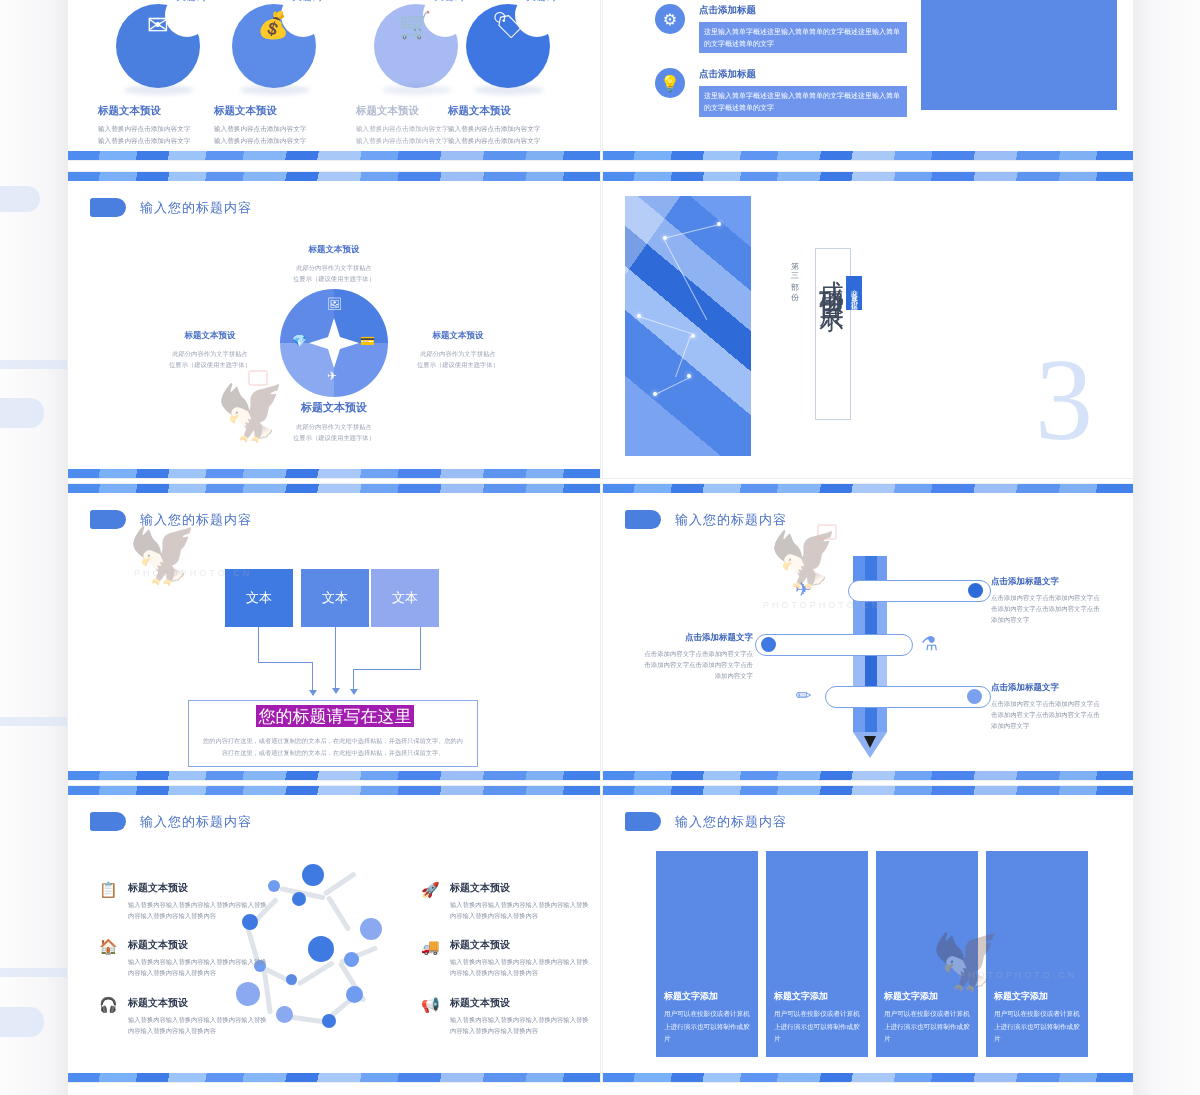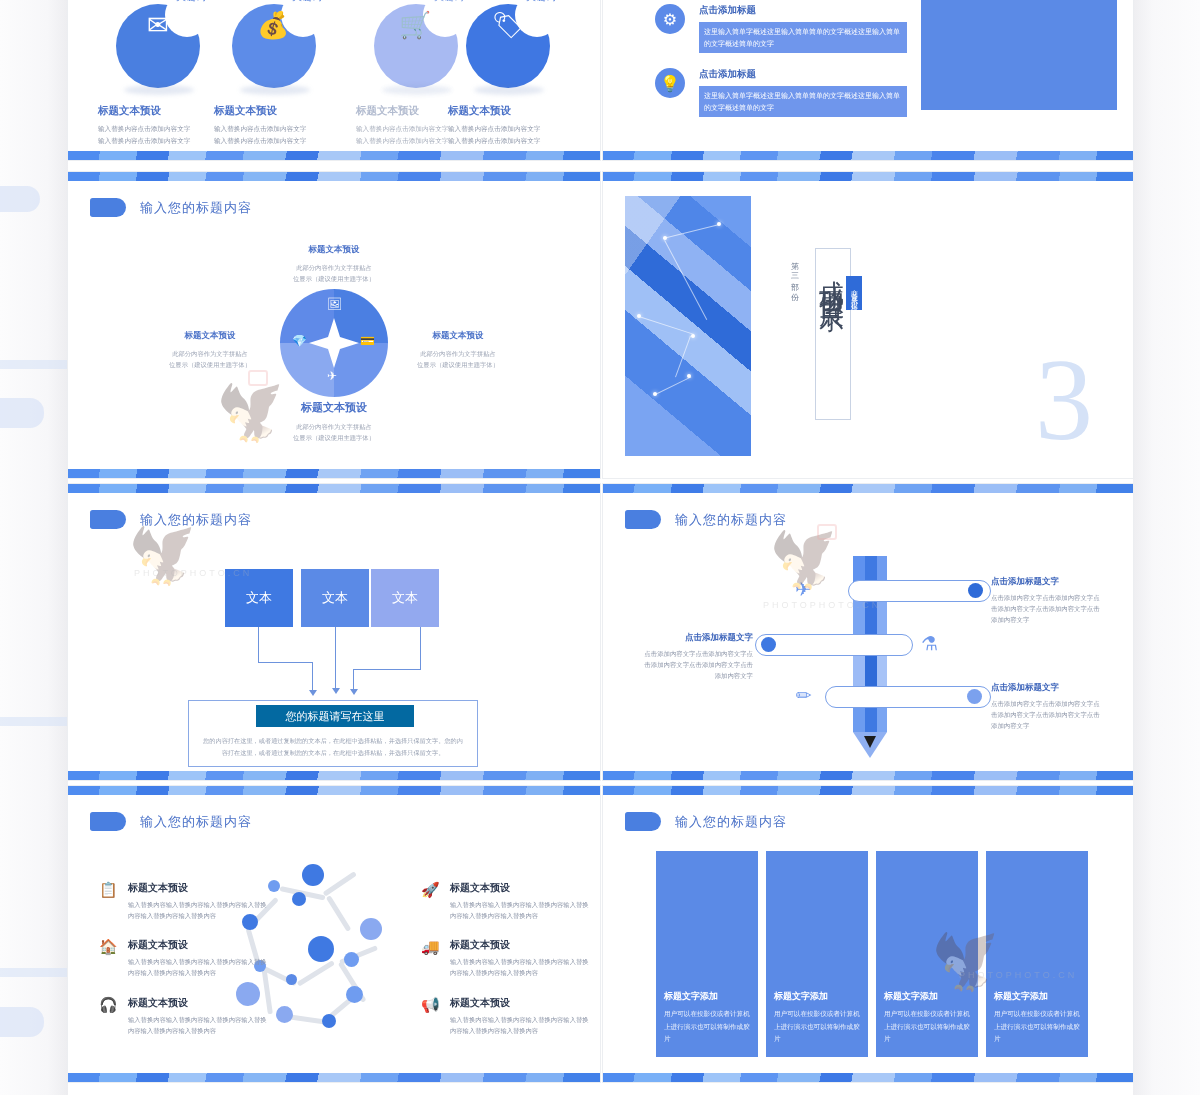--- a/index.html
+++ b/index.html
@@ -90,21 +90,21 @@
          font-size:7px; letter-spacing:3px; padding:8px 3px; }
   .bignum{ position:absolute; font-size:116px; color:#d5e2f7; line-height:.8; font-family:"Liberation Serif",serif; }
 
   
   .tbox{ position:absolute; width:68px; height:58px; color:#fff; font-size:13px;
          display:flex; align-items:center; justify-content:center; }
   .arrowline{ position:absolute; background:#6d93dd; }
   .arrowhead{ position:absolute; width:0;height:0;border-left:4px solid transparent;
               border-right:4px solid transparent;border-top:6px solid #6d93dd; }
   .outbox{ position:absolute; border:1px solid #8aa9e6; }
-  .outtitle{ position:absolute; background:#0369a1; color:#fff; font-size:11px;
+  .outtitle{ position:absolute; background:#a21caf; color:#fff; font-size:17px;
              display:flex; align-items:center; justify-content:center; }
   .outbody{ position:absolute; font-size:6.2px; color:#97a0b2; line-height:2; text-align:center; }
 
   
   .pencil{ position:absolute; width:34px; }
   .pencil .seg{ width:100%; height:44px; }
   .pencil .tipwrap{ width:0;height:0;border-left:17px solid transparent;border-right:17px solid transparent;border-top:26px solid #8fb0f2;}
   .pencil .lead{ position:absolute; left:11px; bottom:-12px; width:0;height:0;
      border-left:6px solid transparent;border-right:6px solid transparent;border-top:12px solid #1c1c1c;}
   .cap{ position:absolute; height:22px; border:1px solid #7aa0e8; border-radius:11px; background:#fff; }

